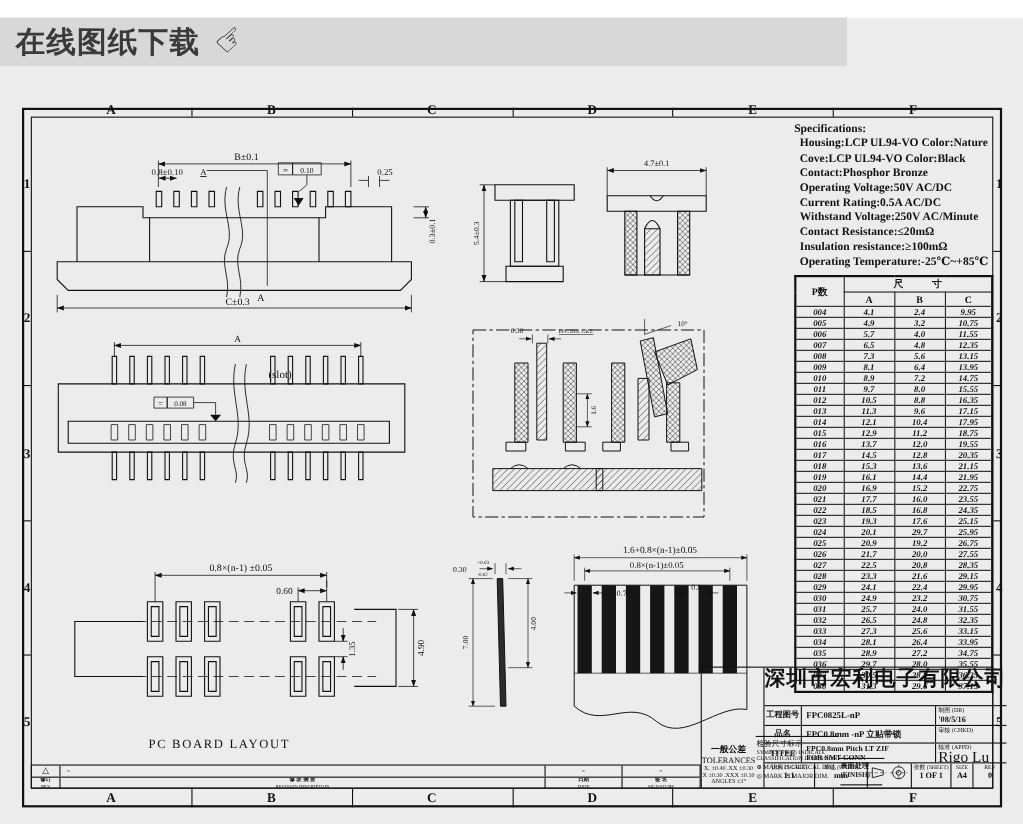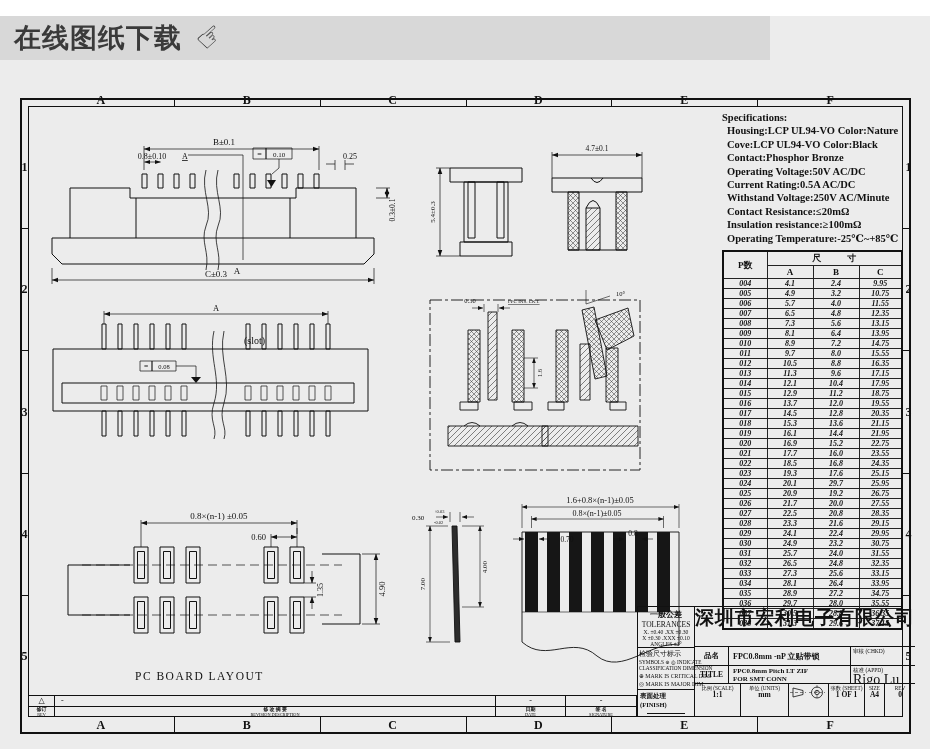--- a/index.html
+++ b/index.html
@@ -19,21 +19,21 @@
   .specs .spec-line { padding-left:5px; }
   
   .dim-table-wrap { position:absolute; left:722px; top:250px; width:145px; height:352px; }
   table.dim { border-collapse:collapse; width:181px; height:352px; table-layout:fixed; border:2px solid #111; }
   table.dim th, table.dim td { border:1px solid #222; text-align:center; padding:0; overflow:hidden; }
   table.dim th { font-size:9px; font-weight:bold; height:13px; }
   table.dim th.grp { letter-spacing:26px; text-indent:26px; }
   table.dim td { font-size:8px; font-style:italic; font-weight:bold; height:9px; line-height:9px; }
   
   .titleblock { position:absolute; left:637px; top:606px; width:266px; height:111px; border:1.5px solid #111; display:flex; background:transparent; }
-  .tol-col { width:57px; border-right:1px solid #111; display:flex; flex-direction:column; }
+  .tol-col { width:57px; border-right:1px solid #111; display:flex; flex-direction:row;align-items:flex-end; }
   .tol-a { height:42px; text-align:center; padding-top:2px; }
   .tol-a .t-cn { font-size:8px; font-weight:bold; }
   .tol-a .t-en { font-size:7.5px; }
   .tol-a .t-ln { font-size:5.6px; white-space:nowrap; }
   .tol-b { height:47px; border-top:1px solid #111; padding:1px 1px; }
   .tol-b .i-ttl { font-size:7px; font-weight:normal; }
   .tol-b .i-ln { font-size:5.3px; white-space:nowrap; }
   .tol-b .i-mk { font-size:5.8px; white-space:nowrap; margin-top:2px; }
   .tol-c { flex:1; border-top:1px solid #111; padding:2px; }
   .tol-c .f-lb { font-size:6.5px; font-weight:bold; }
@@ -708,20 +708,28 @@
       </div>
       <div class="tol-c">
         <div class="f-lb">表面处理 (FINISH)</div>
         <div class="f-ul"></div>
       </div>
     </div>
     <div class="main-col">
       <div class="company">
         <div class="c-cn">深圳市宏利电子有限公司</div>
       </div>
+      <div class="tb-row r1">
+        <div class="cell lblc">工程图号</div>
+        <div class="cell valc">FPC0825L-nP</div>
+        <div class="cell subc">
+          <div class="s-lb">制图 (DR)</div>
+          <div class="s-vl">'08/5/16</div>
+        </div>
+      </div>
       <div class="tb-row r2">
         <div class="cell lblc">品名</div>
         <div class="cell valc">FPC0.8mm -nP 立贴带锁</div>
         <div class="cell subc">
           <div class="s-lb">审核 (CHKD)</div>
           <div class="s-vl"></div>
         </div>
       </div>
       <div class="tb-row r3">
         <div class="cell lblc">TITLE</div>

